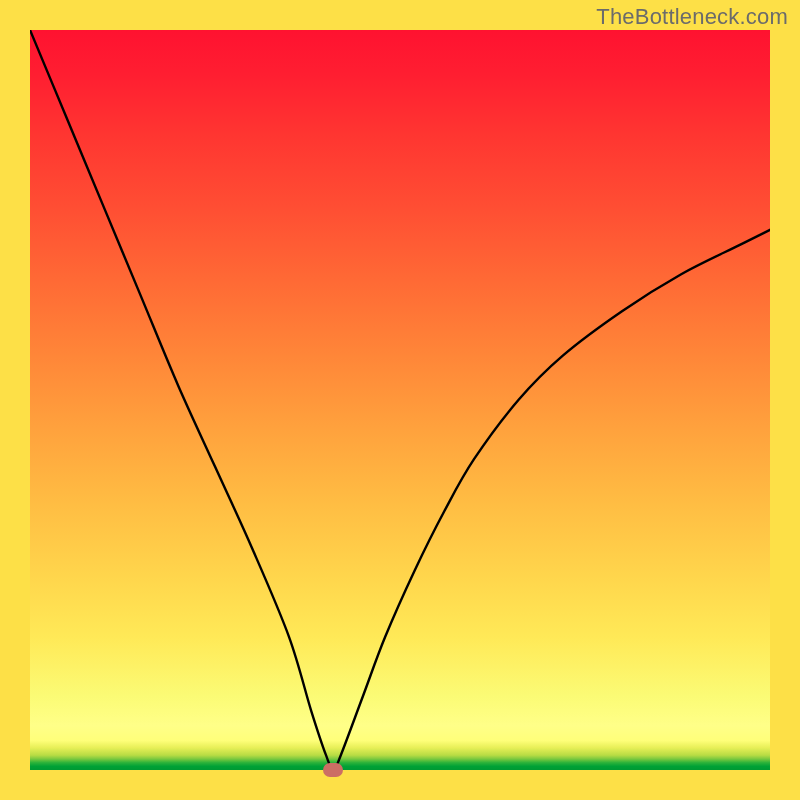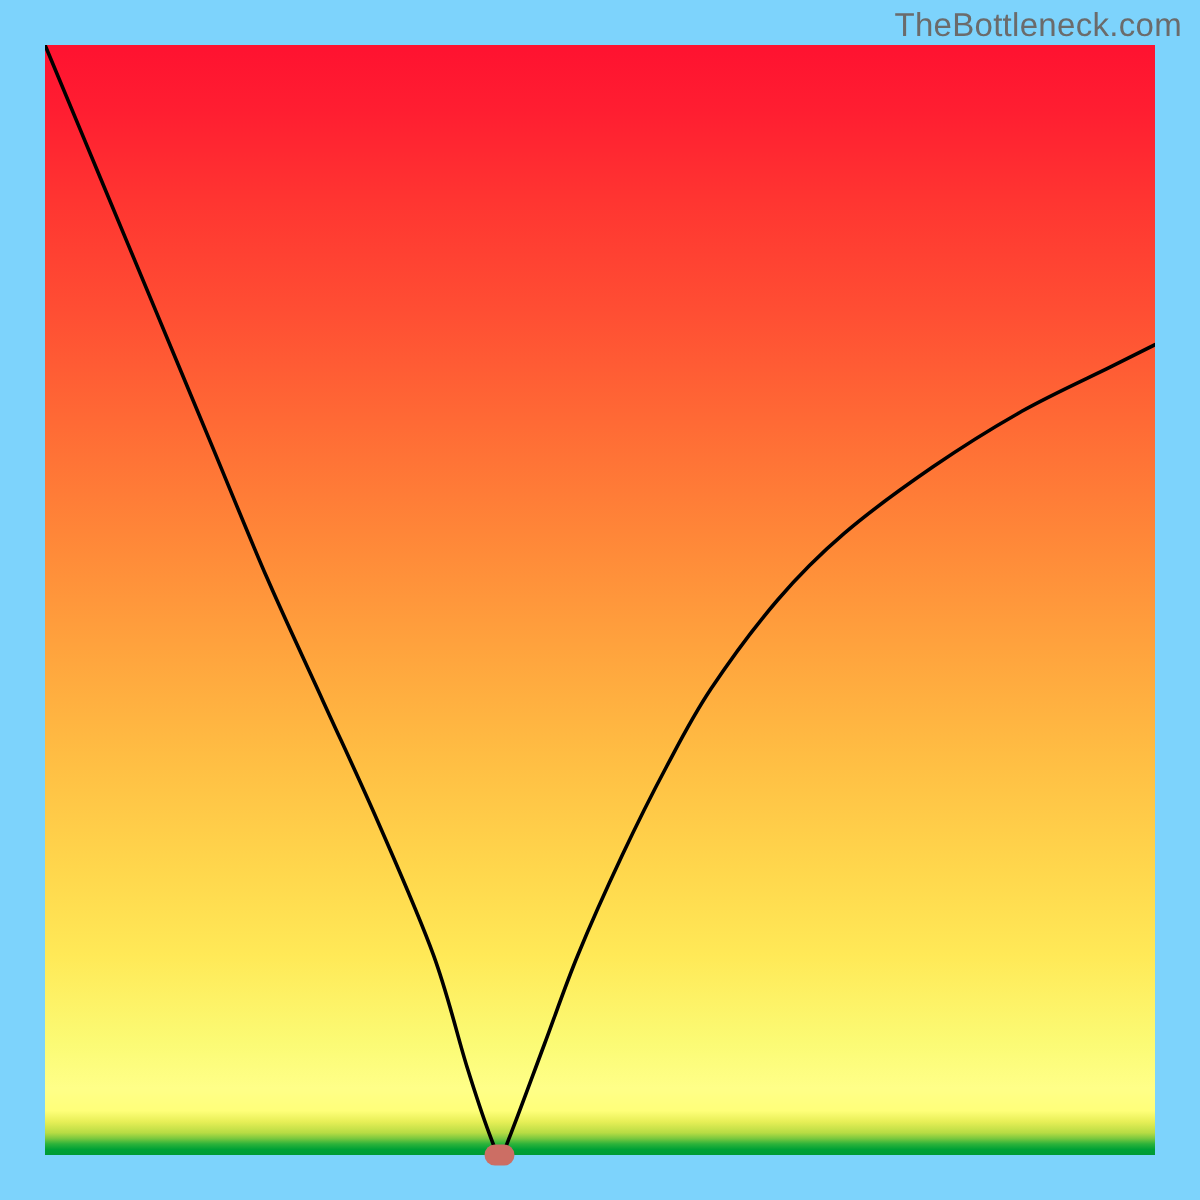--- a/index.html
+++ b/index.html
@@ -8,21 +8,21 @@
     width: 800px;
     height: 800px;
     background: #000;
     overflow: hidden;
     font-family: Arial, Helvetica, sans-serif;
   }
   .frame {
     position: relative;
     width: 800px;
     height: 800px;
-    background: #7dd3fc;
+    background: #fde047;
   }
   .watermark {
     position: absolute;
     top: 4px;
     right: 12px;
     color: #6b6b6b;
     font-size: 22px;
     letter-spacing: 0.2px;
     font-weight: 400;
     z-index: 50;

